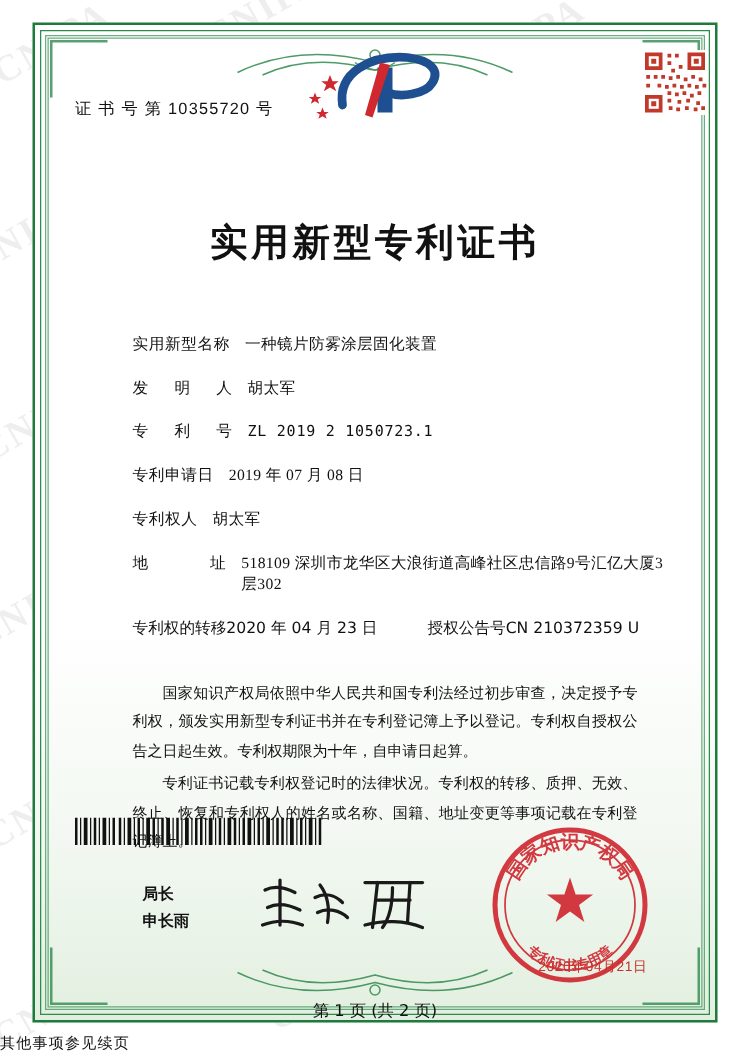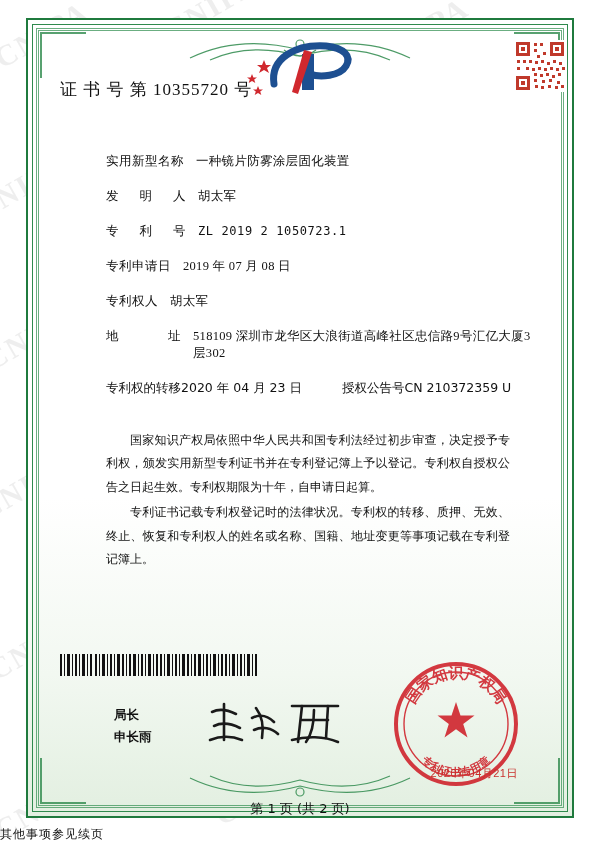--- a/index.html
+++ b/index.html
@@ -87,22 +87,22 @@
   .corner.br { right: 14px; bottom: 14px; border-left: none; border-top: none; }
 
   
   .content {
     position: absolute;
     left: 34px; right: 34px; top: 60px;
     z-index: 3;
   }
 
   .cert-no {
-    font-family: Liberation Serif, serif;
-    font-size: 17px;
+    font-family: Liberation Sans, sans-serif;
+    font-size: 13px;
     color: #111;
     letter-spacing: 1px;
   }
 
   .qr {
     position: absolute;
     right: 8px; top: 22px;
     width: 52px; height: 52px;
     z-index: 4;
   }
@@ -352,20 +352,21 @@
           <rect x="27" y="46" width="3" height="3"></rect>
         <rect x="34" y="45" width="3" height="3"></rect>
           <rect x="41" y="46" width="3" height="3"></rect>
         <rect x="47" y="45" width="3" height="3"></rect>
       </g>
     </svg>
 
     <div class="content">
       <div class="cert-no">证 书 号 第 10355720 号</div>
 
+      <div class="title">实用新型专利证书</div>
 
       <div class="fields">
 
         <div class="row">
           <span class="lbl">实用新型名称</span>
           <span class="val">一种镜片防雾涂层固化装置</span>
         </div>
 
         <div class="row">
           <span class="lbl spread">发明人</span>

